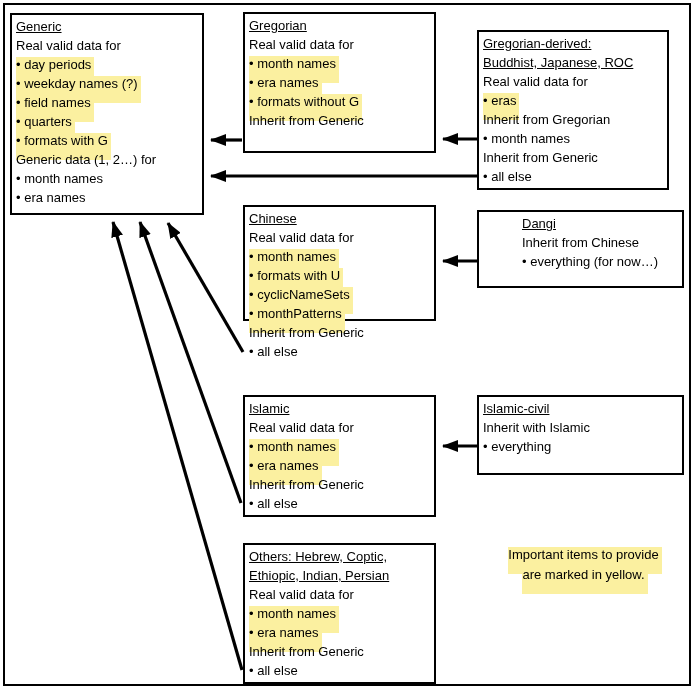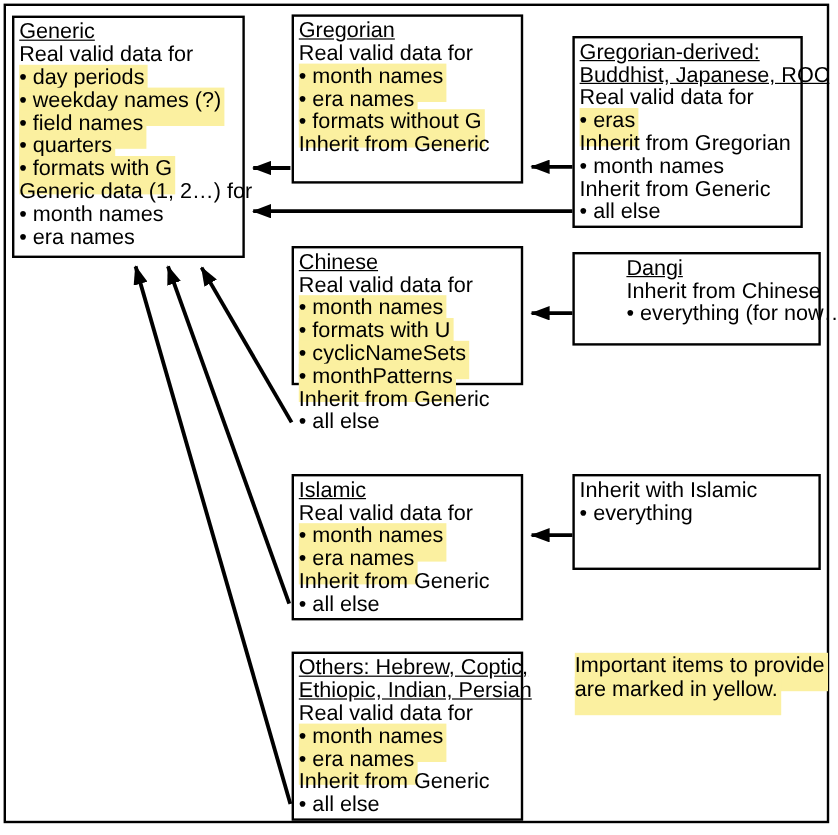--- a/index.html
+++ b/index.html
@@ -1,32 +1,32 @@
 <!DOCTYPE html>
 <html><head>
 <meta charset="utf-8">
 <style>
   html,body { margin:0; padding:0; background:#fff; }
   .canvas {
     position:relative; width:698px; height:696px; background:#ffffff;
-    font-family:"Liberation Sans", sans-serif; font-size:18px; line-height:19px;
+    font-family:"Liberation Sans", sans-serif; font-size:13px; line-height:19px;
     color:#000; overflow:hidden;
   }
   .outer-border {
     position:absolute; left:3px; top:3px; width:688px; height:683px;
     border:2px solid #000; box-sizing:border-box;
   }
   .box {
     position:absolute; background:#fff; border:2px solid #000;
     padding:2px 4px; box-sizing:border-box; z-index:2;
   }
   .box .title-line span { text-decoration:underline; }
   .line, .title-line { white-space:nowrap; height:19px; }
   .hl { background:#FBF0A0; padding:0 3px 12px 0; }
-  .note { position:absolute; left:479px; top:545px; width:212px; z-index:2; }
+  .note { position:absolute; left:479px; top:545px; width:212px; z-index:2;text-align:center; }
   .note .line { height:20px; }
   #generic          { left:10px;  top:13px;  width:194px; height:202px; }
   #gregorian        { left:243px; top:12px;  width:193px; height:141px; }
   #gregorian-derived{ left:477px; top:30px;  width:192px; height:160px; }
   #chinese          { left:243px; top:205px; width:193px; height:116px; }
   #dangi            { left:477px; top:210px; width:207px; height:78px;padding-left:43px;  }
   #islamic          { left:243px; top:395px; width:193px; height:122px; }
   #islamic-civil    { left:477px; top:395px; width:207px; height:80px;  }
   #others           { left:243px; top:543px; width:193px; height:141px; }
   svg.arrows { position:absolute; left:0; top:0; z-index:3; pointer-events:none; }
@@ -85,20 +85,21 @@
     </div>
   <div class="box" id="islamic">
       <div class="title-line"><span>Islamic</span></div>
       <div class="line"><span>Real valid data for</span></div>
       <div class="line"><span class="hl">• month names</span></div>
       <div class="line"><span class="hl">• era names</span></div>
       <div class="line"><span>Inherit from Generic</span></div>
       <div class="line"><span>• all else</span></div>
     </div>
   <div class="box" id="islamic-civil">
+      <div class="title-line"><span>Islamic-civil</span></div>
       <div class="line"><span>Inherit with Islamic</span></div>
       <div class="line"><span>• everything</span></div>
     </div>
   <div class="box" id="others">
       <div class="title-line"><span>Others: Hebrew, Coptic,</span></div>
       <div class="title-line"><span>Ethiopic, Indian, Persian</span></div>
       <div class="line"><span>Real valid data for</span></div>
       <div class="line"><span class="hl">• month names</span></div>
       <div class="line"><span class="hl">• era names</span></div>
       <div class="line"><span>Inherit from Generic</span></div>

